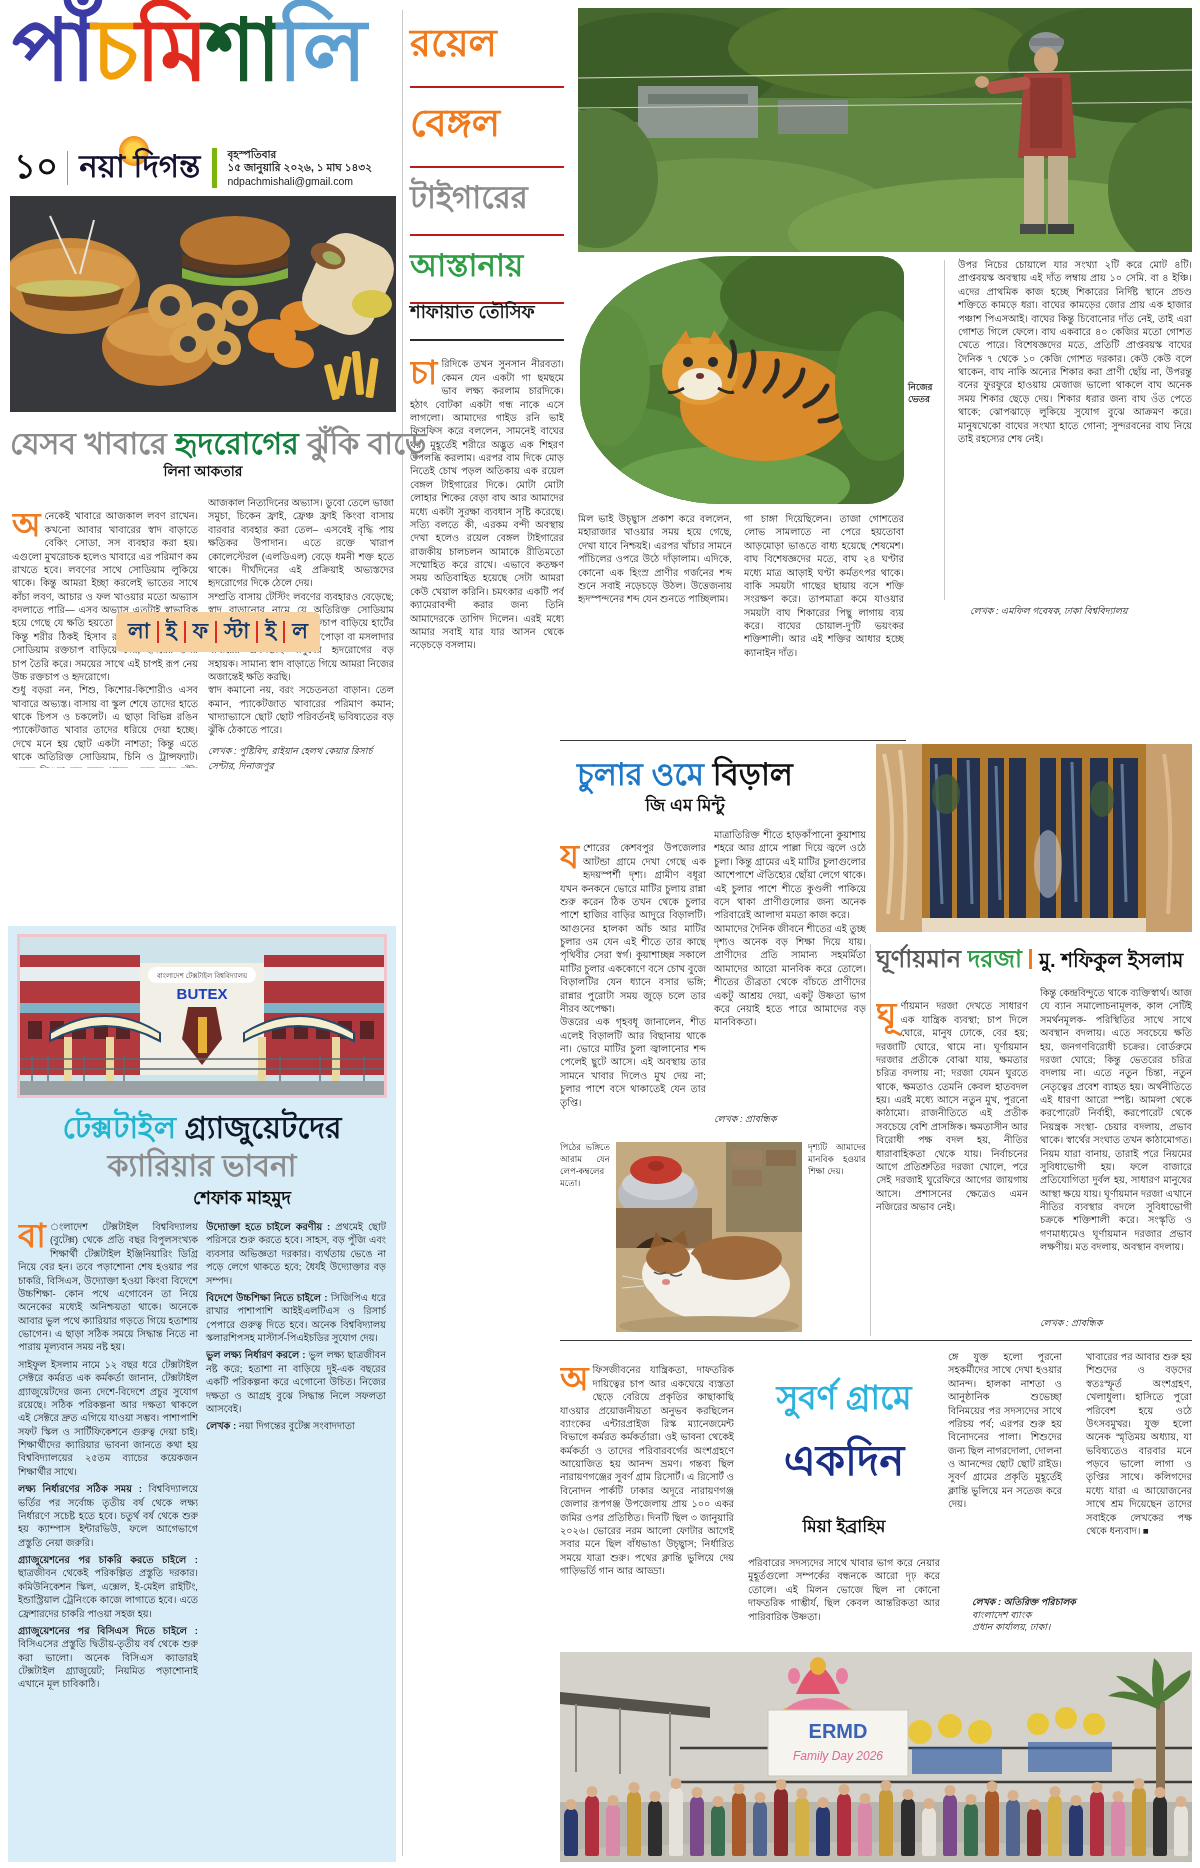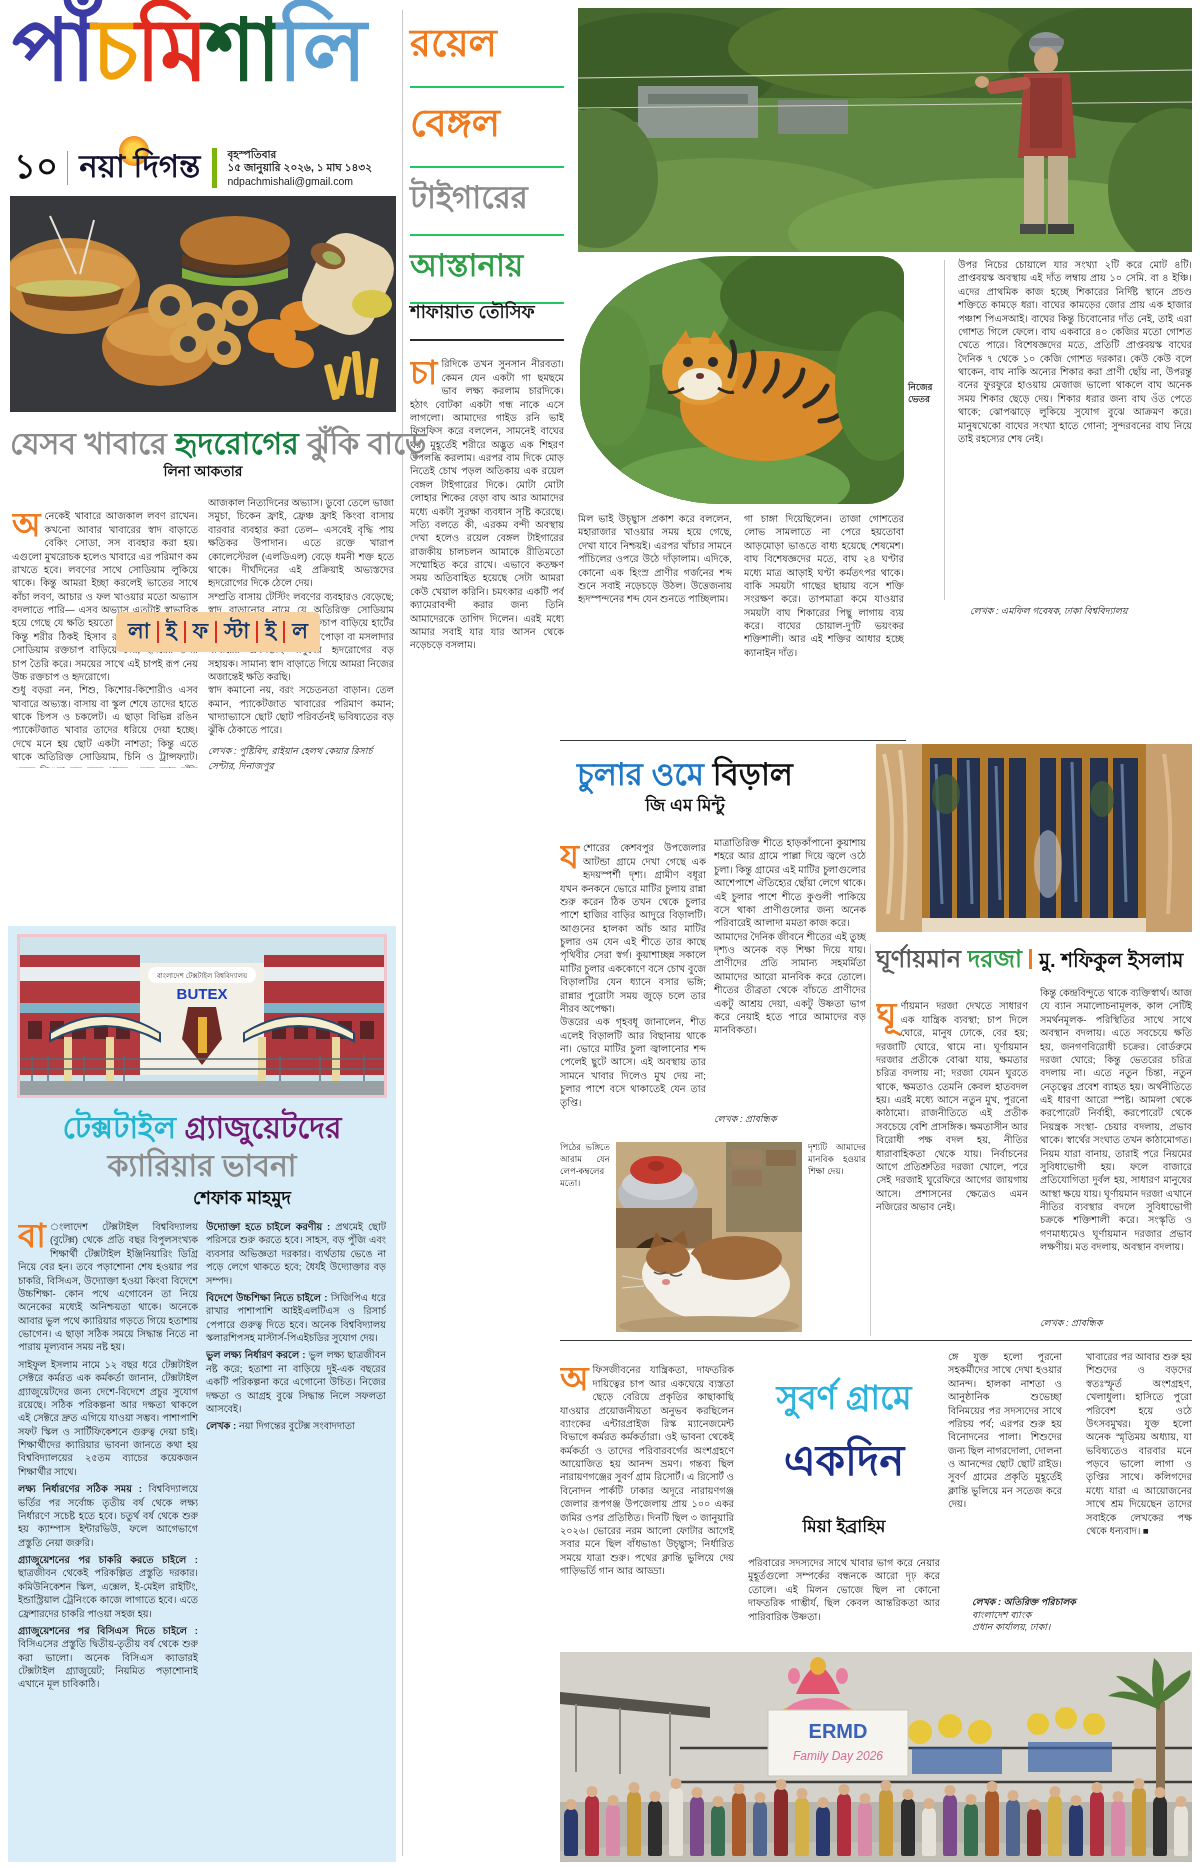--- a/index.html
+++ b/index.html
@@ -21,26 +21,26 @@
   .pagenum{font-size:34px;font-weight:bold;color:#111;}
   .mast-v{width:1px;height:34px;background:#999;margin:0 9px;}
   .paperwrap{position:relative;padding:0 2px;}
   .sun{position:absolute;left:42px;top:-6px;width:30px;height:30px;border-radius:50%;
        background:radial-gradient(circle,#ffd54a 35%,#f28c1e 70%,rgba(242,140,30,0) 72%);}
   .papername{position:relative;font-size:31px;font-weight:bold;color:#14122e;z-index:1;}
   .greenbar{width:5px;height:40px;background:#7cb50a;margin:0 10px;}
   .dateblock{font-size:10.5px;line-height:1.3;color:#222;font-weight:bold;}
   .dateblock .em{font-weight:normal;}
   
-  .hstack div{border-bottom:2px solid #22c55e;padding:5px 0 9px;font-weight:bold;}
+  .hstack div{border-bottom:2px solid #b91c1c;padding:5px 0 9px;font-weight:bold;}
   .hl-orange{color:#f07a1e;font-size:38px;}
   .hl-gray{color:#8c8c8c;font-size:31px;}
   .hl-green{color:#2f9e46;font-size:31px;}
   .food-h{font-size:30px;font-weight:bold;text-align:center;white-space:nowrap;}
-  .c-gray{color:#8c8c8c}.c-mag{color:#15803d}.c-teal{color:#23b5cf}.c-red{color:#701a75}
+  .c-gray{color:#8c8c8c}.c-mag{color:#15803d}.c-teal{color:#23b5cf}.c-red{color:#0f172a}
   .c-blue{color:#1e78c8}.c-green{color:#2f9e46}.c-cyan{color:#2cb3dd}.c-navy{color:#1b2e86}.c-dgray{color:#5a5a5a}
   .lifebox{background:#f7d2a0;border-radius:5px;display:flex;align-items:center;justify-content:center;
            font-size:21px;font-weight:bold;color:#14376b;}
   .lifebox i{font-style:normal;width:2px;height:22px;background:#e02a1e;margin:0 7px;display:inline-block;}
   .cat-h{font-size:31px;font-weight:bold;text-align:center;white-space:nowrap;}
   .door-h{white-space:nowrap;font-weight:bold;}
   .door-h .sep{display:inline-block;width:3px;height:20px;background:#f07a1e;margin:0 7px;vertical-align:-2px;}
   .panel{background:#d9edf8;}
   .tex-h{font-size:30px;font-weight:bold;text-align:center;white-space:nowrap;}
   .seg{display:block;margin-bottom:4px;}
@@ -245,21 +245,21 @@
   <div class="abs credit" style="left:208px;top:744px;width:186px;height:30px;">লেখক : পুষ্টিবিদ, রাইয়ান হেলথ কেয়ার রিসার্চ সেন্টার, দিনাজপুর</div>
 
   <div class="abs cat-h" style="left:560px;top:750px;width:250px;">
     <span class="c-blue">চুলার ওমে </span><span style="color:#111">বিড়াল</span>
   </div>
   <div class="abs byline" style="left:560px;top:792px;width:250px;font-size:17px;">জি এম মিন্টু</div>
   <div class="abs col" style="left:560px;top:828px;width:146px;height:306px;">
     <span class="dropcap">য</span><span>শোরের কেশবপুর উপজেলার আটন্ডা গ্রামে দেখা গেছে এক হৃদয়স্পর্শী দৃশ্য। গ্রামীণ বধূরা যখন কনকনে ভোরে মাটির চুলায় রান্না শুরু করেন ঠিক তখন থেকে চুলার পাশে হাজির বাড়ির আদুরে বিড়ালটি। আগুনের হালকা আঁচ আর মাটির চুলার ওম যেন এই শীতে তার কাছে পৃথিবীর সেরা স্বর্গ। কুয়াশাচ্ছন্ন সকালে মাটির চুলার এককোণে বসে চোখ বুজে বিড়ালটির যেন ধ্যানে বসার ভঙ্গি; রান্নার পুরোটা সময় জুড়ে চলে তার নীরব অপেক্ষা।
 উত্তরের এক গৃহবধূ জানালেন, শীত এলেই বিড়ালটি আর বিছানায় থাকে না। ভোরে মাটির চুলা জ্বালানোর শব্দ পেলেই ছুটে আসে। এই অবস্থায় তার সামনে খাবার দিলেও মুখ দেয় না; চুলার পাশে বসে থাকাতেই যেন তার তৃপ্তি।</span>
   </div>
-  <div class="abs col" style="left:714px;top:828px;width:152px;height:280px;margin-top:8px;">মাত্রাতিরিক্ত শীতে হাড়কাঁপানো কুয়াশায় শহরে আর গ্রামে পাল্লা দিয়ে জ্বলে ওঠে চুলা। কিন্তু গ্রামের এই মাটির চুলাগুলোর আশেপাশে ঐতিহ্যের ছোঁয়া লেগে থাকে। এই চুলার পাশে শীতে কুণ্ডলী পাকিয়ে বসে থাকা প্রাণীগুলোর জন্য অনেক পরিবারেই আলাদা মমতা কাজ করে।
+  <div class="abs col" style="left:714px;top:828px;width:152px;height:280px;">মাত্রাতিরিক্ত শীতে হাড়কাঁপানো কুয়াশায় শহরে আর গ্রামে পাল্লা দিয়ে জ্বলে ওঠে চুলা। কিন্তু গ্রামের এই মাটির চুলাগুলোর আশেপাশে ঐতিহ্যের ছোঁয়া লেগে থাকে। এই চুলার পাশে শীতে কুণ্ডলী পাকিয়ে বসে থাকা প্রাণীগুলোর জন্য অনেক পরিবারেই আলাদা মমতা কাজ করে।
 আমাদের দৈনিক জীবনে শীতের এই তুচ্ছ দৃশ্যও অনেক বড় শিক্ষা দিয়ে যায়। প্রাণীদের প্রতি সামান্য সহমর্মিতা আমাদের আরো মানবিক করে তোলে। শীতের তীব্রতা থেকে বাঁচতে প্রাণীদের একটু আশ্রয় দেয়া, একটু উষ্ণতা ভাগ করে নেয়াই হতে পারে আমাদের বড় মানবিকতা।</div>
   <div class="abs credit" style="left:714px;top:1112px;width:152px;height:18px;">লেখক : প্রাবন্ধিক</div>
   <div class="abs col tiny" style="left:560px;top:1142px;width:50px;height:190px;">পিঠের ভঙ্গিতে আরাম যেন লেপ-কম্বলের মতো।</div>
   <div class="abs photo" style="left:616px;top:1142px;width:186px;height:190px;">
     <svg width="186" height="190" viewBox="0 0 186 190">
       <rect width="186" height="190" fill="#c4aa80"></rect>
       <rect x="110" y="0" width="76" height="90" fill="#8f815f"></rect>
       <rect x="116" y="8" width="30" height="16" fill="#9c7f5f"></rect>
       <rect x="150" y="8" width="30" height="16" fill="#8a6d4d"></rect>
       <rect x="116" y="28" width="30" height="16" fill="#93765a"></rect>

